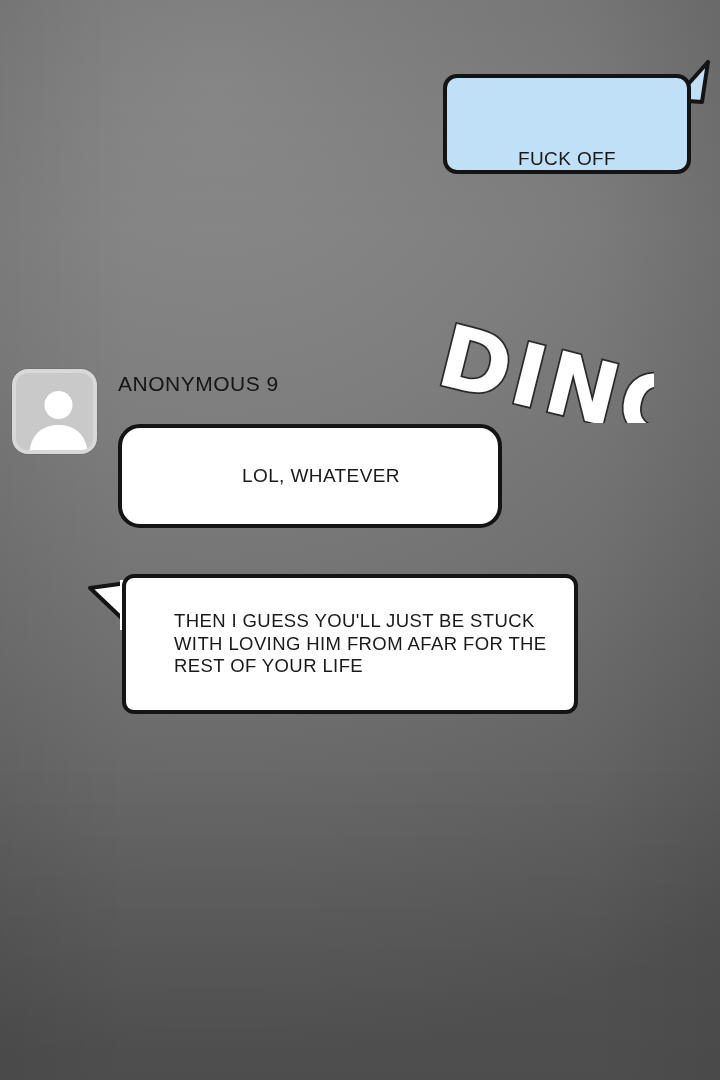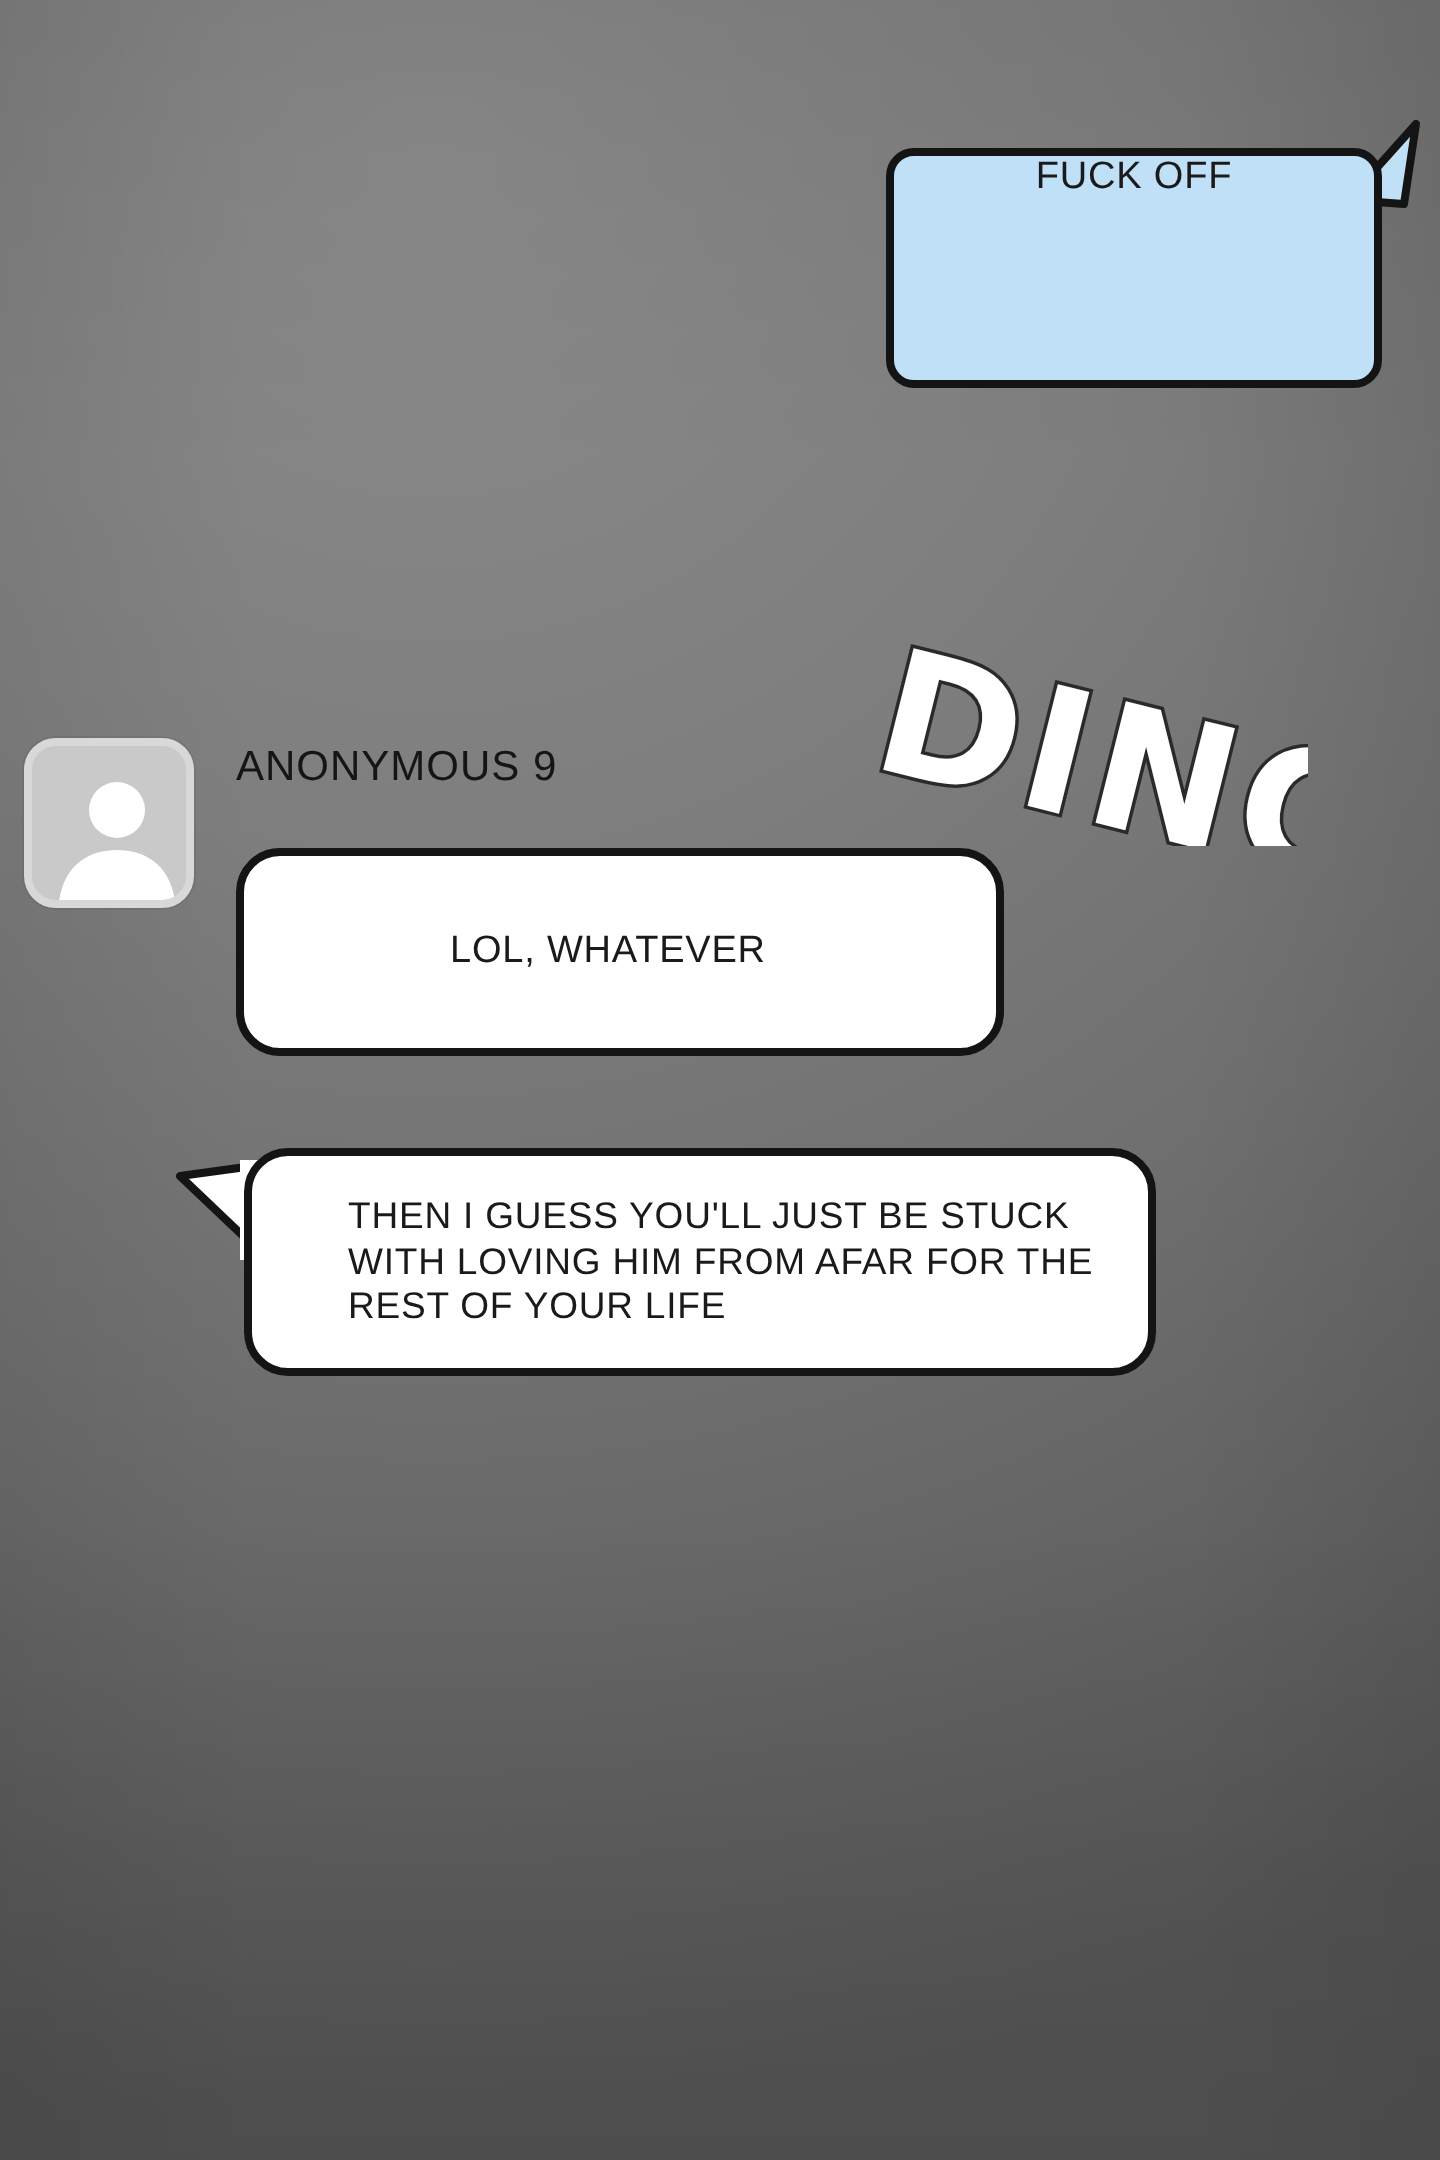--- a/index.html
+++ b/index.html
@@ -45,25 +45,25 @@
   .bubble .txt {
     display: block;
     white-space: pre-line;
   }
 
   
   #bubble-out {
     top: 74px;
     left: 443px;
     width: 248px;
-    height: 120px;
+    height: 100px;
     background: #bfe0f7;
     border-radius: 14px;
     display: flex;
-    align-items: flex-start;
+    align-items: flex-end;
     justify-content: center;
   }
   #bubble-out .txt {
     font-size: 19px;
     text-align: center;
     font-weight: 400;
   }
   
   #tail-out {
     position: absolute;
@@ -79,31 +79,30 @@
     top: 424px;
     left: 118px;
     width: 384px;
     height: 104px;
     border-radius: 22px;
     display: flex;
     align-items: center;
   }
   #bubble-in-1 .txt {
     font-size: 19px;
-    padding-left: 67px;
-    margin-left: 36px;
+    padding-left: 120px;
   }
 
   
   #bubble-in-2 {
     top: 574px;
     left: 122px;
     width: 456px;
-    height: 114px;
-    border-radius: 22px;
+    height: 140px;
+    border-radius: 12px;
     display: flex;
     align-items: center;
   }
   #bubble-in-2 .txt {
     font-size: 18.5px;
     line-height: 1.22;
     padding-left: 48px;
     padding-right: 14px;
   }
   #tail-in-2 {

